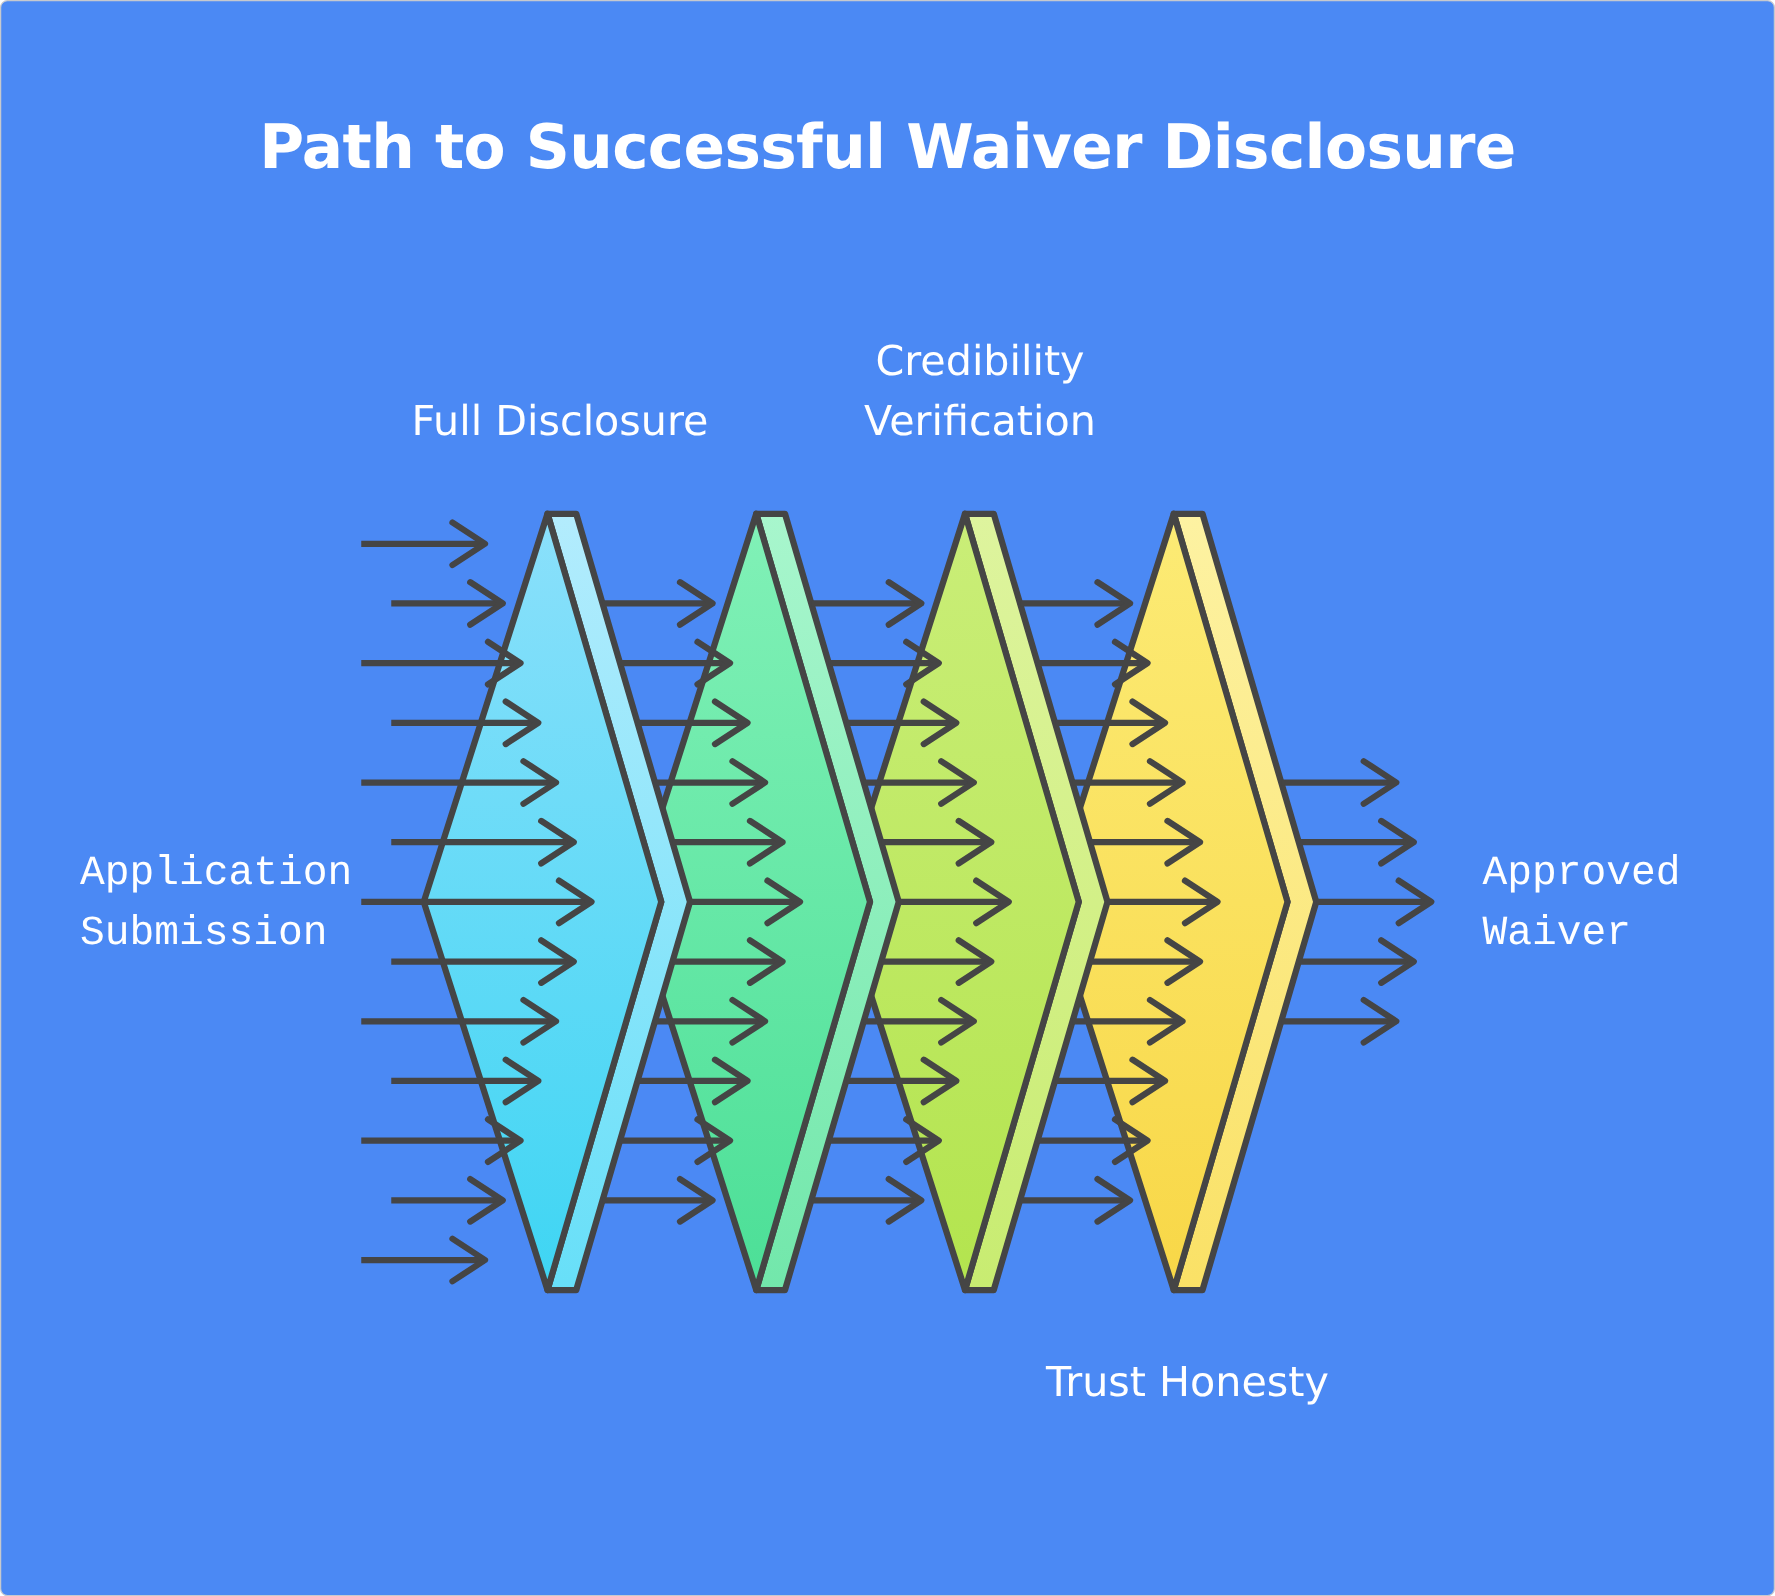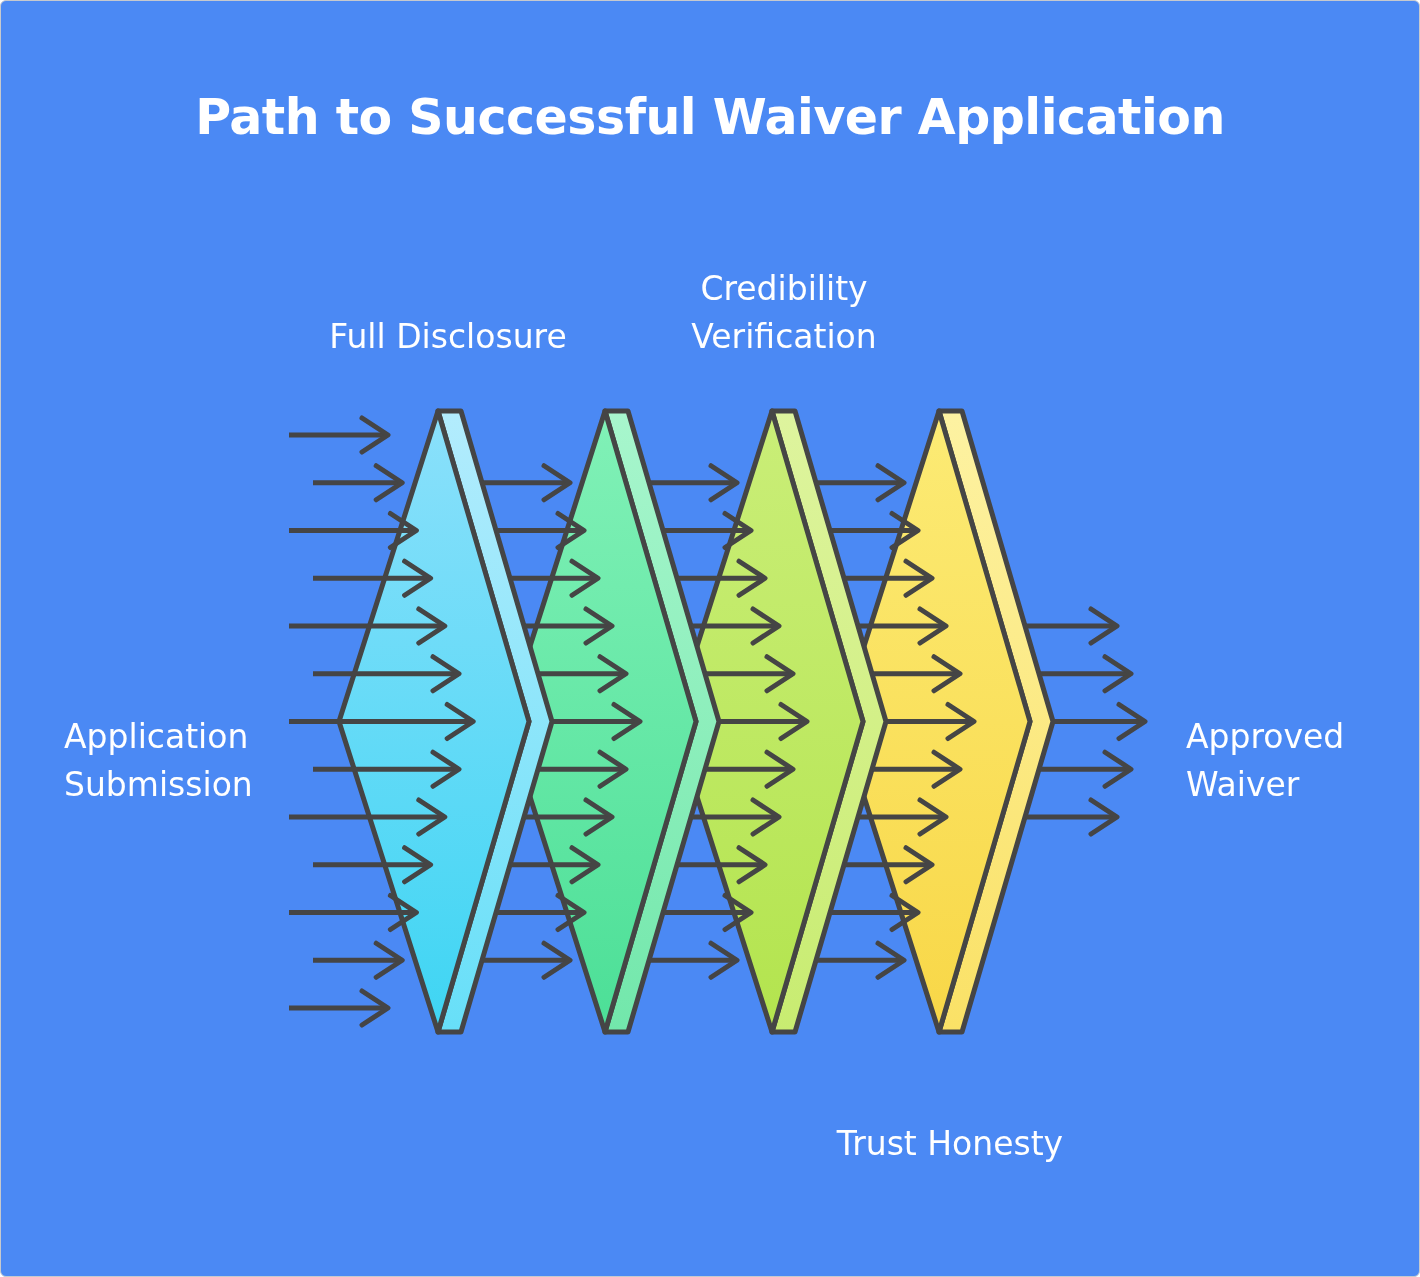--- a/index.html
+++ b/index.html
@@ -21,23 +21,22 @@
     letter-spacing:-0.5px;
     color:#ffffff;
   }
   .label{
     position:absolute;
     color:#ffffff;
     font-size:33px;
     font-weight:400;
     line-height:48px;
     white-space:nowrap;
-    margin-top:38px;
   }
-  .label.side{text-align:left;}
+  .label.side{text-align:left;font-family:Liberation Mono, monospace;}
   .label.top-label{
     bottom:915px;
     transform:translateX(-50%);
     text-align:center;
   }
   .label.bottom-label{
     top:1081px;
     transform:translateX(-50%);
     text-align:center;
   }
@@ -149,21 +148,21 @@
         <line x1="829.0225442834138" y1="911.5" x2="917.0225442834138" y2="911.5" marker-end="url(#arw)"></line>
         <line x1="815.0281803542673" y1="959.25" x2="903.0281803542673" y2="959.25" marker-end="url(#arw)"></line>
         <line x1="1024.011272141707" y1="625" x2="1116.011272141707" y2="625" marker-end="url(#arw)"></line>
         <line x1="1038.0056360708534" y1="672.75" x2="1130.0056360708534" y2="672.75" marker-end="url(#arw)"></line>
         <line x1="1052" y1="720.5" x2="1144" y2="720.5" marker-end="url(#arw)"></line>
         <line x1="1038.0056360708534" y1="768.25" x2="1130.0056360708534" y2="768.25" marker-end="url(#arw)"></line>
         <line x1="1024.011272141707" y1="816" x2="1116.011272141707" y2="816" marker-end="url(#arw)"></line>
       </g>
     </svg>
 
-  <div class="title" style="color: rgb(255, 255, 255);">Path to Successful Waiver Application</div>
+  <div class="title" style="color: rgb(255, 255, 255);">Path to Successful Waiver Disclosure</div>
 
   <div class="label side" style="left: 63px; top: 674px; color: rgb(255, 255, 255);">Application<br>Submission</div>
 
   <div class="label top-label" style="left: 447px; color: rgb(255, 255, 255);">Full Disclosure</div>
 
   <div class="label side" style="left: 1185px; top: 674px; color: rgb(255, 255, 255);">Approved<br>Waiver</div>
 
 
   <div class="label top-label" style="left: 783px; color: rgb(255, 255, 255);">Credibility<br>Verification</div>
 

